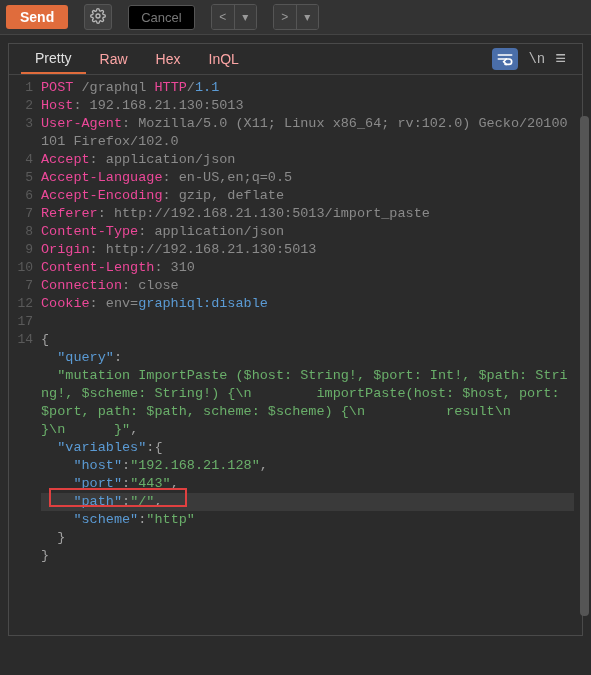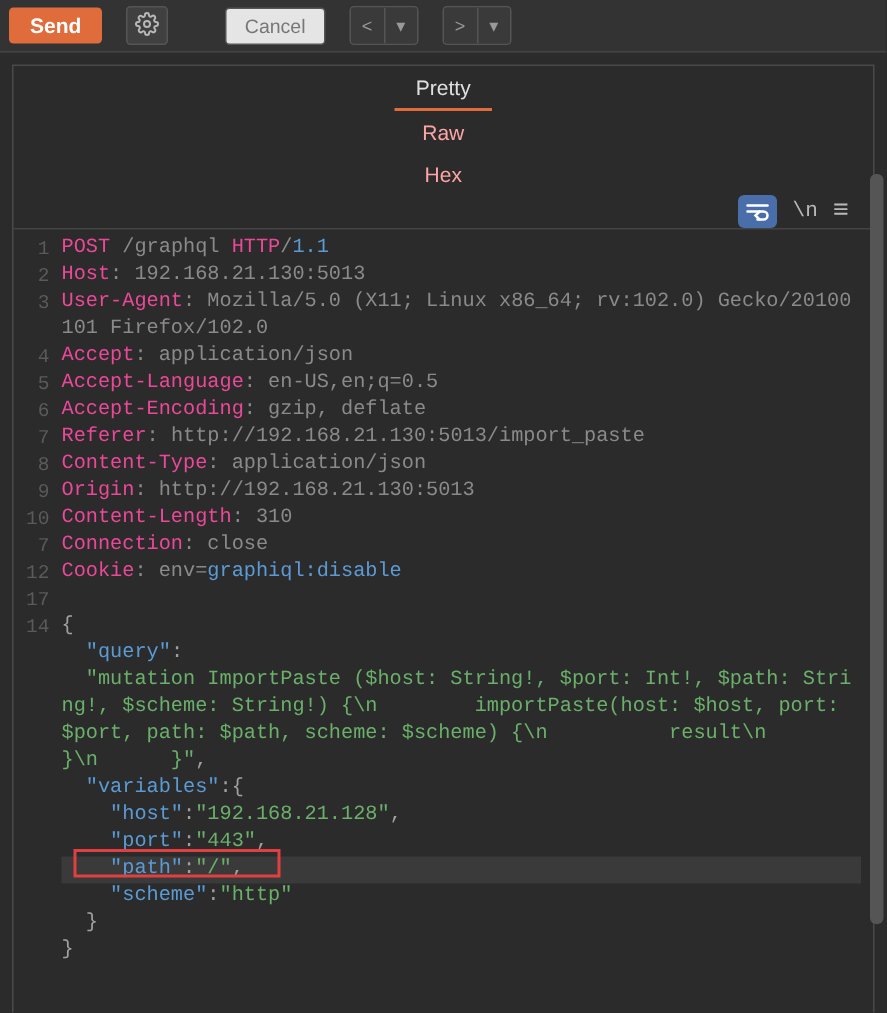--- a/index.html
+++ b/index.html
@@ -36,28 +36,27 @@
       border-radius: 3px;
       width: 28px;
       height: 26px;
       display: flex;
       align-items: center;
       justify-content: center;
       cursor: pointer;
       color: #b8b8b8;
     }
     .cancel-btn {
-      background: #e5e5e5;
+      background: #000000;
       color: #777;
       border: 1px solid #555;
       padding: 4px 12px;
       font-size: 13px;
       border-radius: 3px;
       cursor: pointer;
-      margin-left: 22px;
     }
     .nav-btn-group {
       display: flex;
       border: 1px solid #555;
       border-radius: 3px;
       overflow: hidden;
     }
     .nav-btn {
       background: #3a3a3a;
       color: #999;
@@ -81,21 +80,20 @@
       color: #d8d8d8;
       font-weight: bold;
       font-size: 20px;
       font-family: -apple-system, sans-serif;
     }
     .tabs {
       display: flex;
       align-items: center;
       padding: 0 12px;
       border-bottom: 1px solid #444;
-      flex-direction: column;
     }
     .tab {
       padding: 6px 14px;
       color: #fca5a5;
       cursor: pointer;
       font-family: -apple-system, sans-serif;
       font-size: 14px;
     }
     .tab.active {
       color: #e0e0e0;
@@ -218,20 +216,21 @@
         <span>▾</span>
       </button>
   </div>
 </div>
 
 <div class="content-panel">
   <div class="tabs">
     <div class="tab active">Pretty</div>
     <div class="tab">Raw</div>
     <div class="tab">Hex</div>
+    <div class="tab">InQL</div>
     <div class="tab-right">
       <span class="wrap-btn">
         <span>
           <svg width="16" height="14" viewBox="0 0 24 20" fill="none" stroke="#fff" stroke-width="2.5" stroke-linecap="round">
               <line x1="2" y1="4" x2="22" y2="4"></line>
               <path d="M2 10 H18 a4 4 0 0 1 0 8 H12"></path>
               <polyline points="14 14, 10 18, 14 22" transform="translate(0,-4)"></polyline>
             </svg>
         </span>
       </span>

